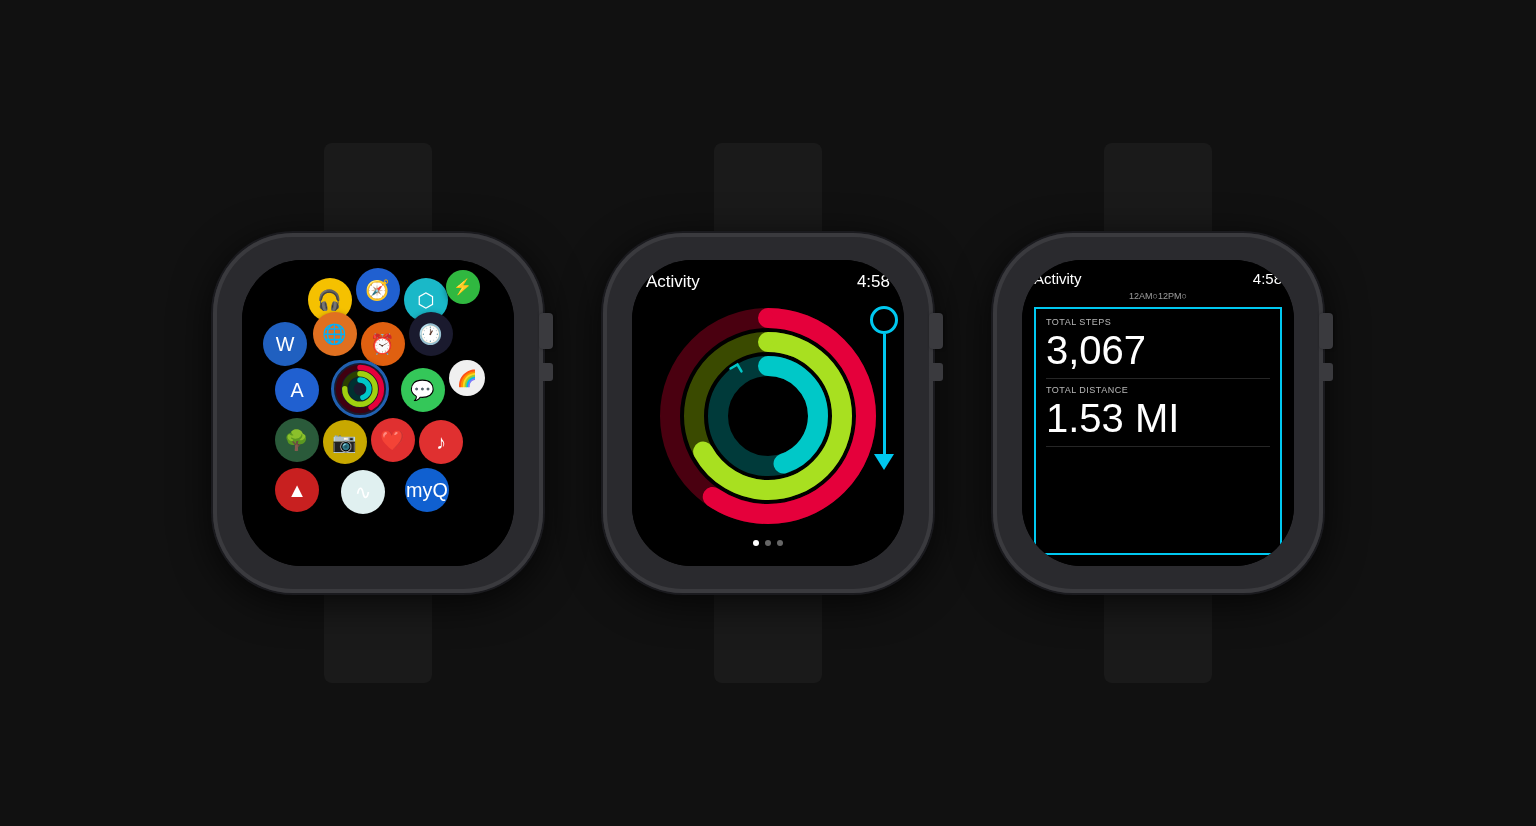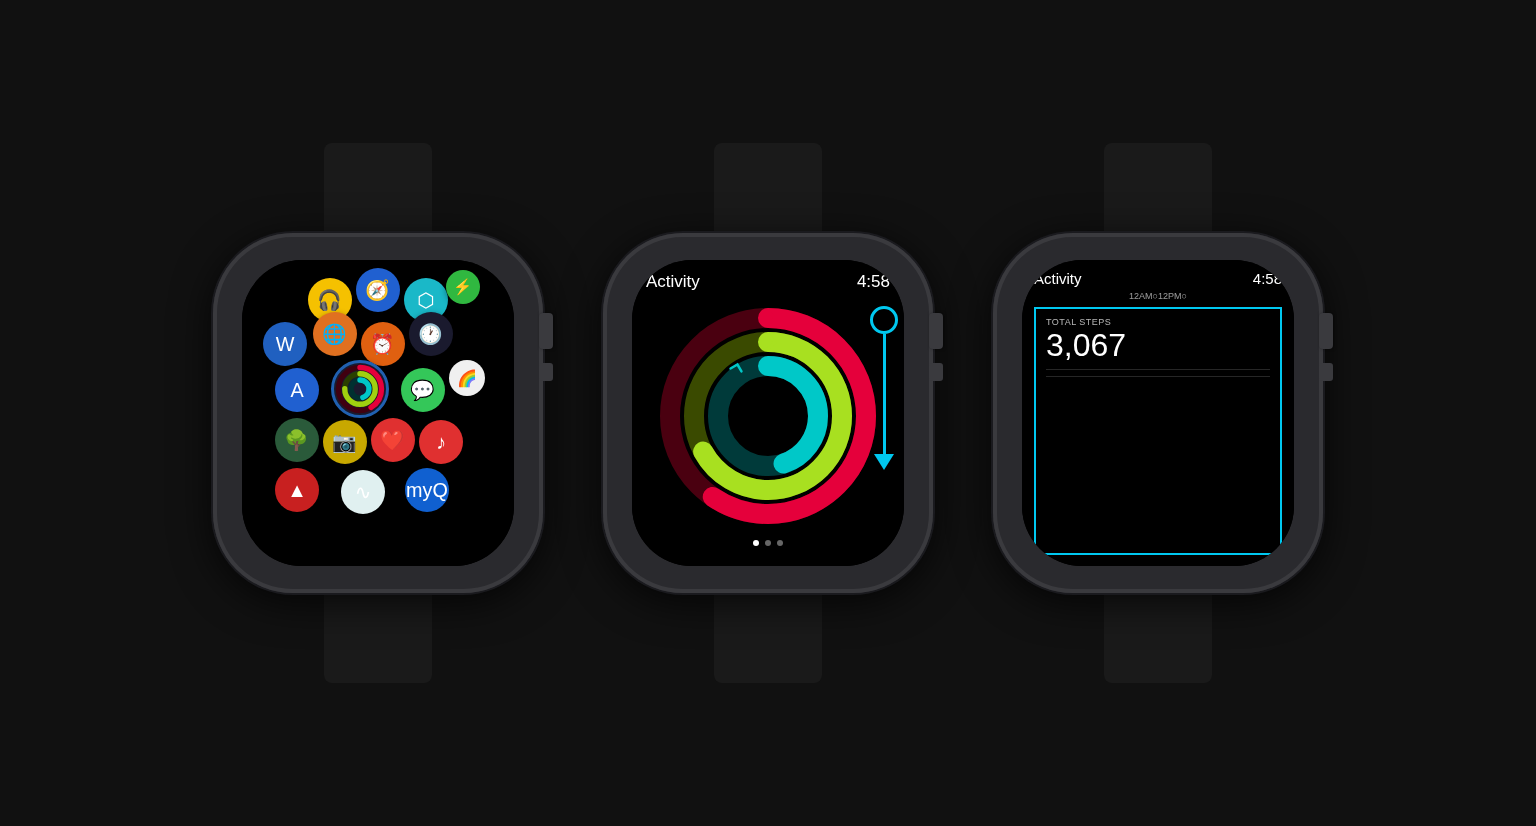--- a/index.html
+++ b/index.html
@@ -213,21 +213,21 @@
     }
     .stat-label {
       color: rgba(255,255,255,0.7);
       font-size: 9px;
       letter-spacing: 0.5px;
       text-transform: uppercase;
       margin-bottom: 1px;
     }
     .stat-value {
       color: white;
-      font-size: 32px;
+      font-size: 40px;
       font-weight: 300;
       line-height: 1.1;
     }
   </style>
 </head>
 <body>
 
 <div class="watch">
   <div class="watch-band-top"></div>
   <div class="watch-case">
@@ -344,19 +344,23 @@
           <span class="timeline-label">○</span>
           <span class="timeline-label">12PM</span>
           <span class="timeline-label">○</span>
         </div>
         <div class="stats-content">
           <div class="stat-section">
             <div class="stat-label">TOTAL STEPS</div>
             <div class="stat-value">3,067</div>
           </div>
           <div class="stat-divider"></div>
+          <div class="stat-section">
+            <div class="stat-label">TOTAL DISTANCE</div>
+            <div class="stat-value">1.53 MI</div>
+          </div>
           <div class="stat-divider"></div>
         </div>
       </div>
     </div>
   </div>
   <div class="watch-band-bottom"></div>
 </div>
 
 </body></html>

